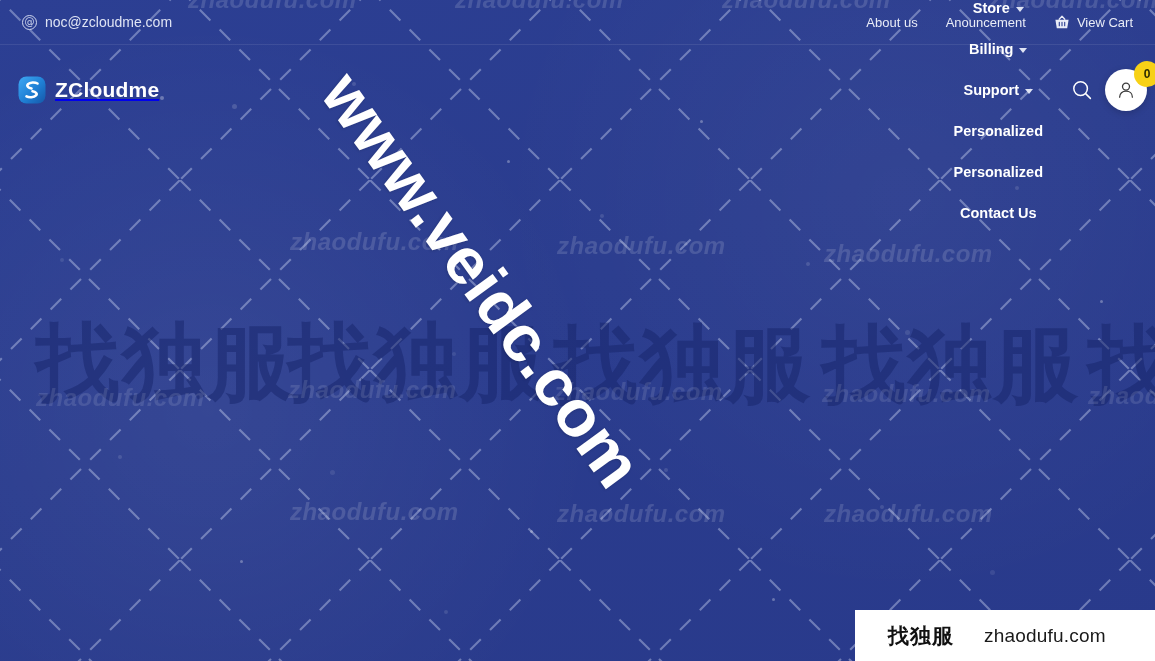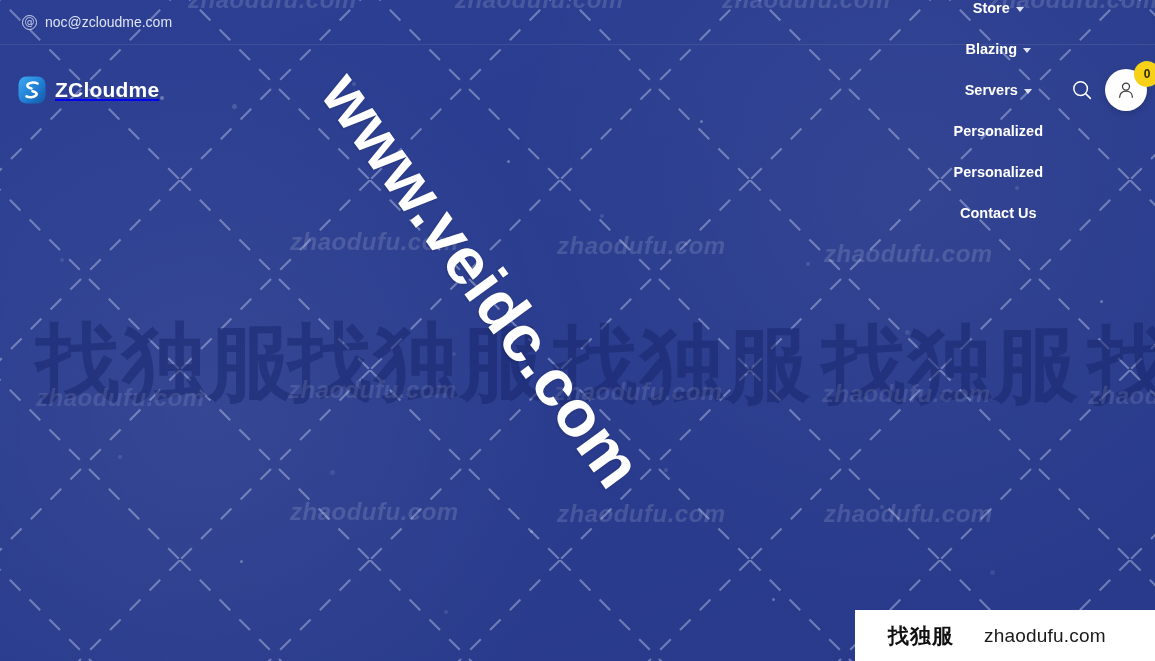--- a/index.html
+++ b/index.html
@@ -243,20 +243,38 @@
   <div class="wm-diag">www.veidc.com</div>
 </div>
 
 <div id="topbar">
 
   <div class="tb-left">
     <span class="icon-at">@</span>
     <span class="tb-mail">noc@zcloudme.com</span>
   </div>
 
+  <div class="tb-right">
+    <a class="tb-link" href="#">
+      <span>About us</span>
+    </a>
+    <a class="tb-link" href="#">
+      <span>Anouncement</span>
+    </a>
+    <a class="tb-link" href="#">
+      <span style="display:inline-flex;">
+        <svg width="16" height="15" viewBox="0 0 16 15" fill="none" xmlns="http://www.w3.org/2000/svg">
+          <path d="M5.2 4.3 L8 1.2 L10.8 4.3" stroke="#e9ecf7" stroke-width="1.3" fill="none" stroke-linecap="round" stroke-linejoin="round"></path>
+          <path d="M1.4 4.8 H14.6 L13.2 13.2 H2.8 Z" fill="#e9ecf7"></path>
+          <path d="M5.3 7.2 V10.8 M8 7.2 V10.8 M10.7 7.2 V10.8" stroke="#2a3d91" stroke-width="1.1" stroke-linecap="round"></path>
+        </svg>
+      </span>
+      <span>View Cart</span>
+    </a>
+  </div>
 </div>
 
 <div id="nav">
 
   <a class="brand" href="#">
     <span class="brand-mark">
       <svg width="28" height="28" viewBox="0 0 28 28" xmlns="http://www.w3.org/2000/svg">
         <defs>
           <linearGradient id="lgm" x1="0" y1="0" x2="1" y2="1">
             <stop offset="0%" stop-color="#3fa9f5"></stop>
@@ -274,25 +292,25 @@
 
   <div class="navlinks">
     <a class="navlink" href="#">
       <span>Home</span>
     </a>
     <a class="navlink" href="#">
       <span>Store</span>
       <i class="caret"></i>
     </a>
     <a class="navlink" href="#">
-      <span>Blazing</span>
+      <span>Billing</span>
       <i class="caret"></i>
     </a>
     <a class="navlink" href="#">
-      <span>Servers</span>
+      <span>Support</span>
       <i class="caret"></i>
     </a>
     <a class="navlink" href="#">
       <span>Personalized</span>
     </a>
     <a class="navlink" href="#">
       <span>Personalized</span>
     </a>
     <a class="navlink" href="#">
       <span>Contact Us</span>

